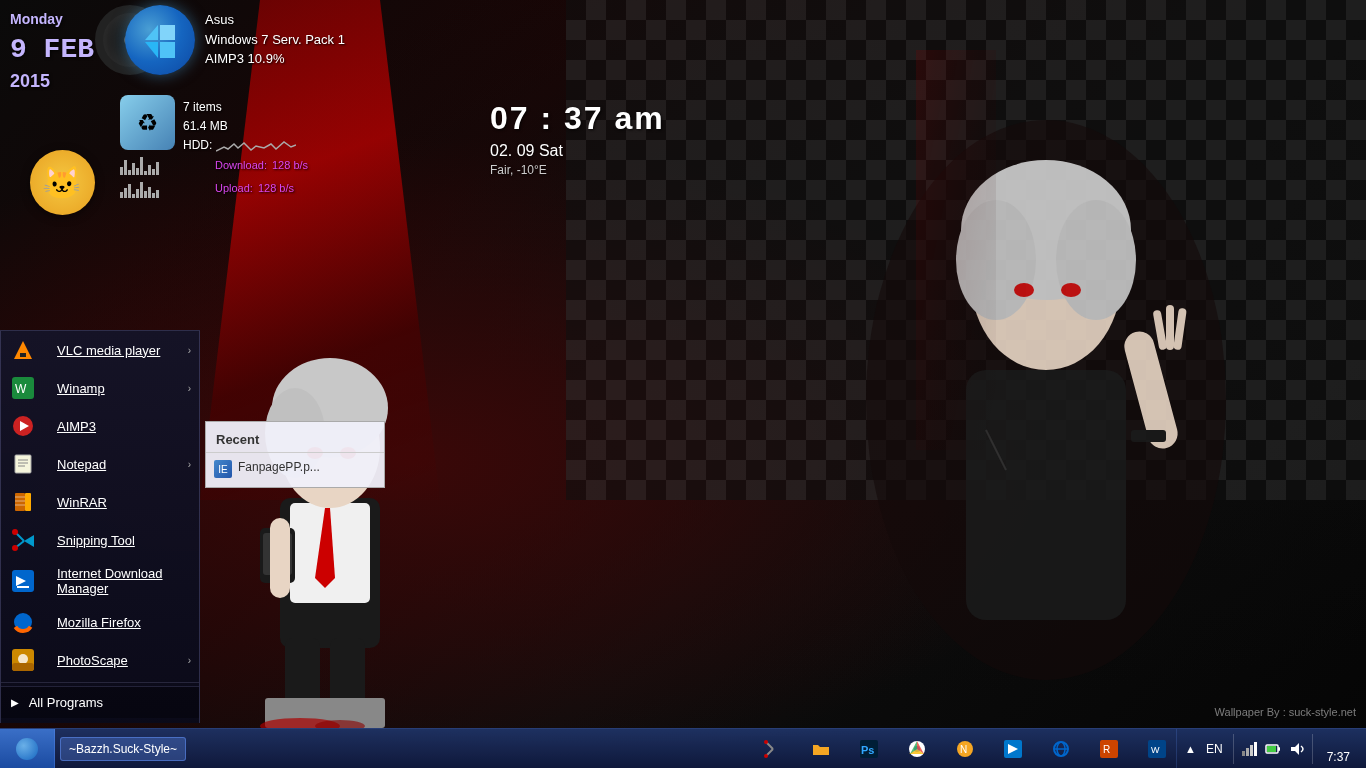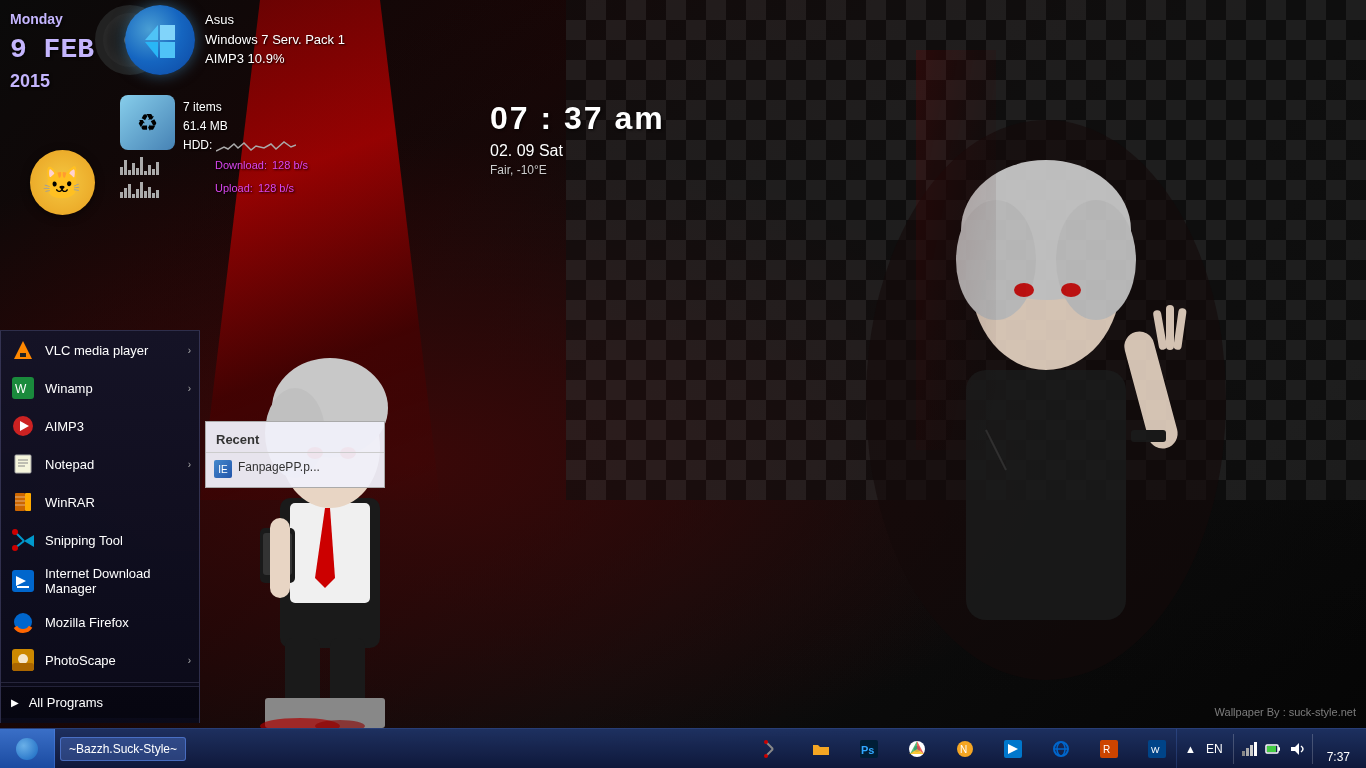--- a/index.html
+++ b/index.html
@@ -233,22 +233,23 @@
       padding-bottom: 5px;
     }
 
     .menu-item {
       display: flex;
       align-items: center;
       padding: 7px 10px;
       color: white;
       font-size: 13px;
       cursor: pointer;
-      gap: 10px;
+      gap: 22px;
       position: relative;
+      text-decoration: underline;
     }
 
     .menu-icon {
       width: 24px;
       height: 24px;
       display: flex;
       align-items: center;
       justify-content: center;
       flex-shrink: 0;
       font-size: 18px;

